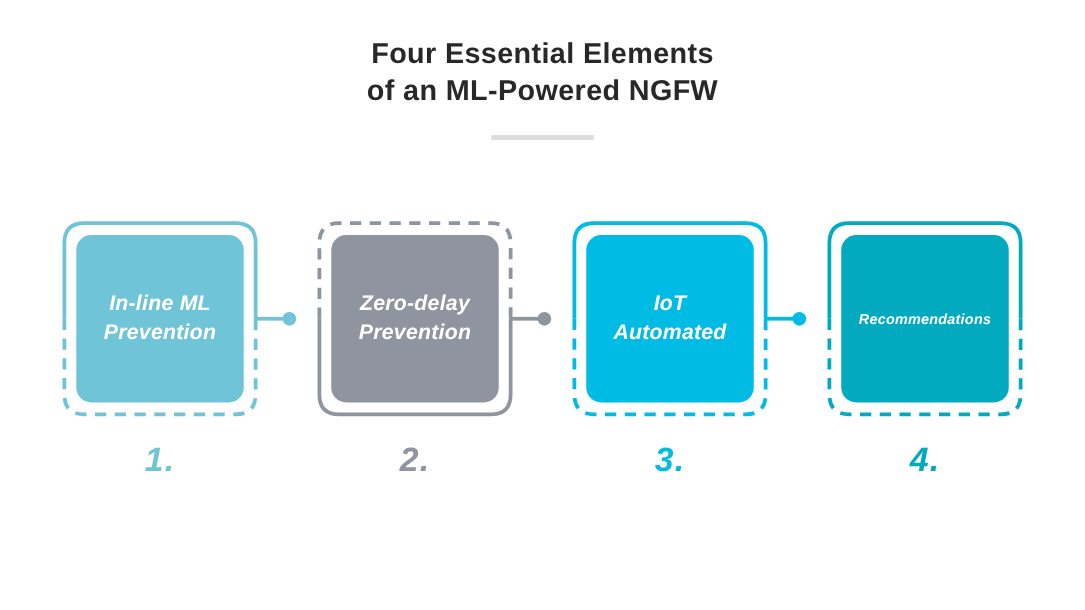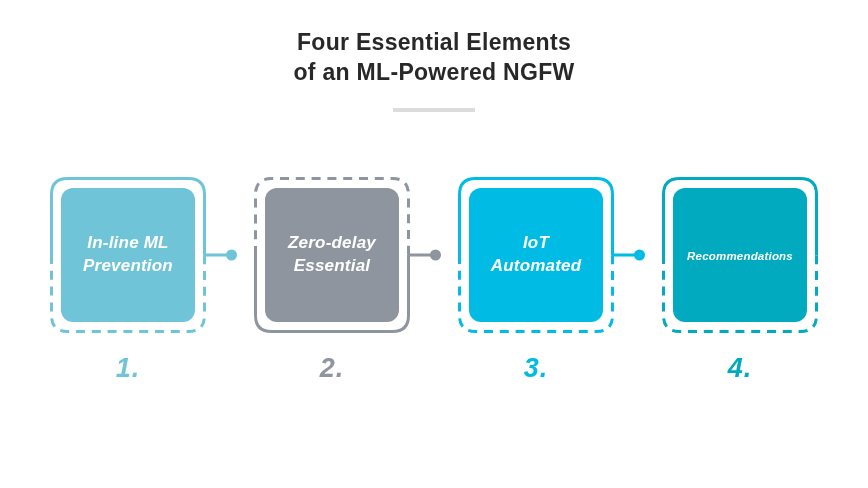--- a/index.html
+++ b/index.html
@@ -118,21 +118,21 @@
     </div>
 
     <div class="item" style="color: rgb(142, 149, 159);">
       <div class="box-wrap">
         <svg class="outline" viewBox="0 0 156 156" aria-hidden="true">
           <path class="seg dashed" d="M 1.5 78 L 1.5 17.5 Q 1.5 1.5 17.5 1.5 L 138.5 1.5 Q 154.5 1.5 154.5 17.5 L 154.5 78"></path>
           <path class="seg solid" d="M 1.5 78 L 1.5 138.5 Q 1.5 154.5 17.5 154.5 L 138.5 154.5 Q 154.5 154.5 154.5 138.5 L 154.5 78"></path>
         </svg>
         <div class="inner">
           <div class="label">Zero-delay
-Essential</div>
+Prevention</div>
 
         </div>
         <div class="connector">
           <span class="line"></span>
           <span class="dot"></span>
         </div>
       </div>
       <div class="number">2.</div>
     </div>
 

